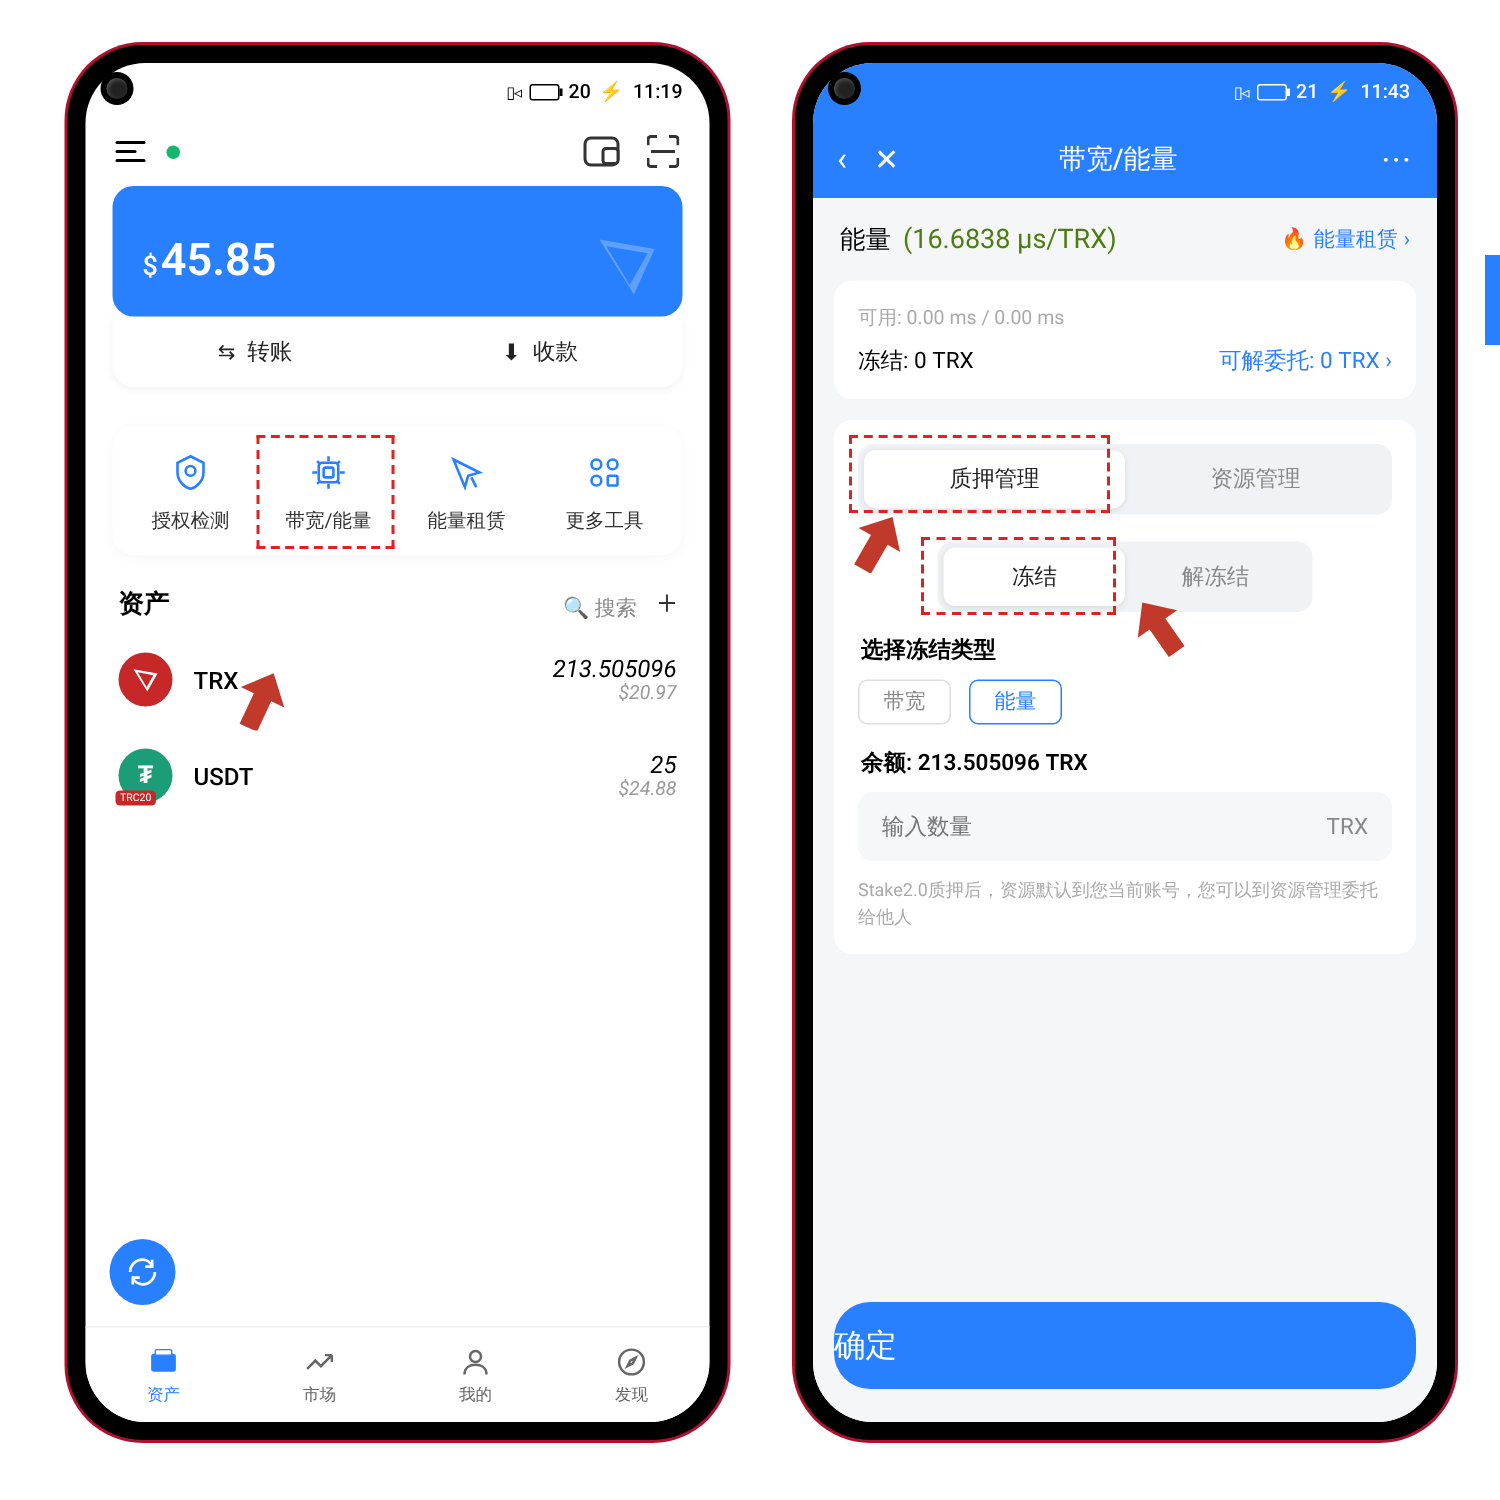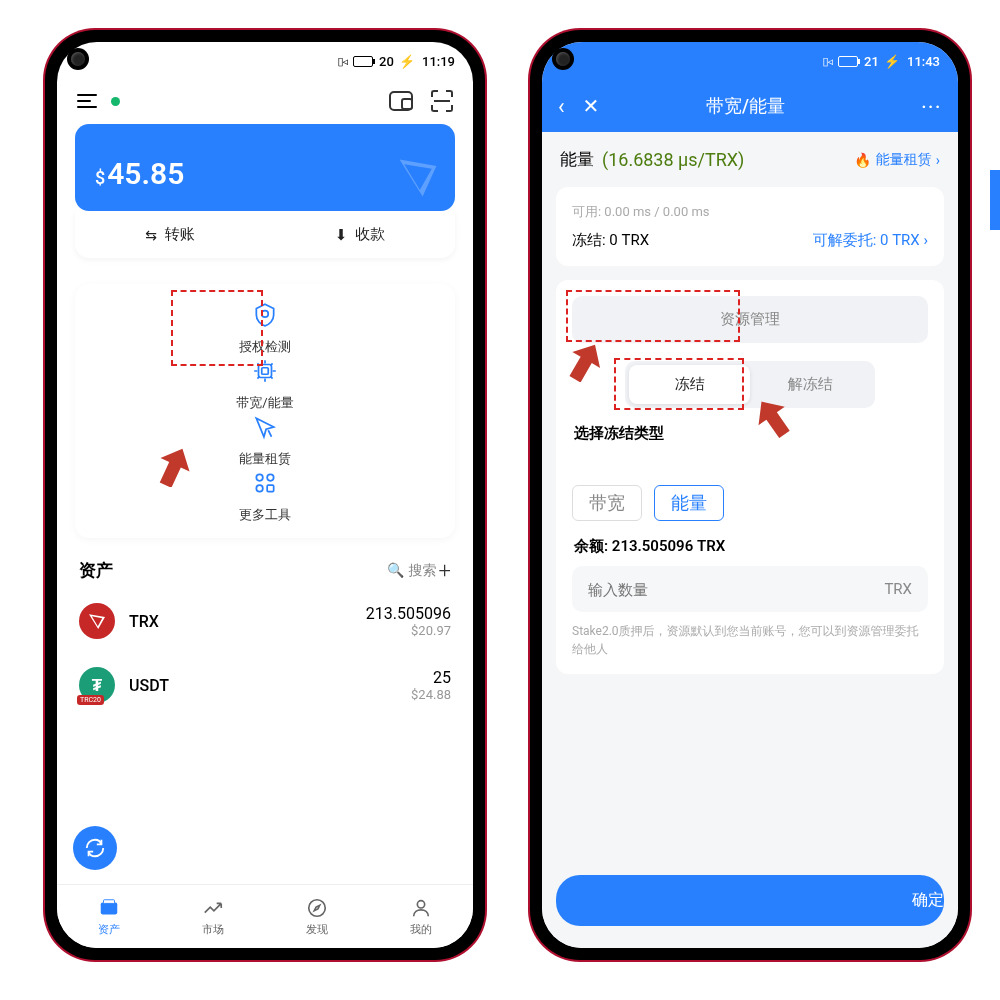--- a/index.html
+++ b/index.html
@@ -79,40 +79,39 @@
     box-shadow: 0 2px 6px rgba(0,0,0,.05);
   }
   .actrow > div { flex:1; text-align:center; padding:14px 0; font-size:15px; color:#222; display:flex; align-items:center; justify-content:center; gap:8px;}
   .swap-ic { font-size:14px; }
 
   
   .tools {
     margin: 26px 18px 0; background:#fff; border-radius:14px;
     display:flex; padding:16px 6px 14px; box-shadow:0 2px 8px rgba(0,0,0,.04);
     position:relative;
-    flex-direction:column;
   }
   .tool { flex:1; text-align:center; font-size:13px; color:#333; }
   .tool .ic { height:30px; display:flex; align-items:center; justify-content:center; margin-bottom:8px; color:#2980ff; }
   .tool svg { width:26px; height:26px; }
 
   .redbox { position:absolute; border:2px dashed #d22; pointer-events:none; }
   .arrow { position:absolute; width:34px; height:40px; pointer-events:none; }
   .arrow svg { width:100%; height:100%; }
 
   
   .assets-hdr { display:flex; align-items:center; justify-content:space-between; margin:20px 22px 6px; }
   .assets-hdr h3 { font-size:17px; font-weight:600; }
-  .assets-hdr .r { display:flex; align-items:center; gap:2px; color:#888; font-size:14px; }
+  .assets-hdr .r { display:flex; align-items:flex-end; gap:14px; color:#888; font-size:14px; }
   .plus { font-size:22px; color:#333; font-weight:300; }
 
   .asset { display:flex; align-items:center; padding:14px 22px; }
   .asset .coin { width:36px; height:36px; border-radius:50%; display:flex; align-items:center; justify-content:center; margin-right:14px; }
   .asset .nm { font-size:16px; font-weight:500; }
-  .asset .amt { margin-left:auto; text-align:right; }
+  .asset .amt { margin-left:auto; text-align:right;font-style:italic; }
   .asset .amt .n { font-size:16px; }
   .asset .amt .u { font-size:13px; color:#999; }
 
   
   .fab { position:absolute; left:16px; bottom:78px; width:44px; height:44px; border-radius:50%; background:#2980ff; display:flex; align-items:center; justify-content:center; color:#fff; }
 
   
   .bnav { position:absolute; left:0; right:0; bottom:0; height:64px; border-top:1px solid #eee; background:#fff; display:flex; }
   .bnav > div { flex:1; display:flex; flex-direction:column; align-items:center; justify-content:center; gap:3px; font-size:11px; color:#666; }
   .bnav > div.active { color:#2980ff; }
@@ -138,30 +137,30 @@
   .frow .b { color:#2980ff; }
   .srow { display:flex; margin-top:6px; font-size:12px; color:#aaa; }
   .srow > div { flex:1; }
 
   .seg { display:flex; background:#f0f2f5; border-radius:10px; padding:4px; position:relative; }
   .seg > div { flex:1; text-align:center; padding:10px 0; font-size:15px; color:#888; border-radius:8px; }
   .seg > div.on { background:#fff; color:#222; box-shadow:0 1px 4px rgba(0,0,0,.1); }
 
   .tlabel { font-size:15px; font-weight:600; margin:16px 2px 10px; }
   .pills { display:flex; gap:12px; }
-  .pill { padding:5px 16px; border:1px solid #ddd; border-radius:6px; font-size:18px; color:#888;margin-top:32px; }
+  .pill { padding:5px 16px; border:1px solid #ddd; border-radius:6px; font-size:14px; color:#888; }
   .pill.on { border-color:#2980ff; color:#2980ff; }
 
   .inp { display:flex; background:#f6f7f9; border-radius:10px; padding:14px 16px; margin-top:10px; }
   .inp input { flex:1; border:none; background:transparent; font-size:15px; outline:none; }
   .inp .unit { color:#888; font-size:15px; }
 
   .hint { font-size:12px; color:#aaa; margin-top:10px; line-height:1.5; }
 
-  .confirm { position:absolute; left:14px; right:14px; bottom:22px; background:#2980ff; color:#fff; text-align:right; padding:15px 0; border-radius:24px; font-size:16px; }
+  .confirm { position:absolute; left:14px; right:14px; bottom:22px; background:#2980ff; color:#fff; text-align:left; padding:15px 0; border-radius:24px; font-size:21px; }
 
   .side-blue { position:absolute; right:-14px; top:170px; width:24px; height:60px; background:#2980ff; }
 </style>
 </head>
 <body>
 
 <div class="side-blue"></div>
 
 <div class="phone left">
   <div class="punch"></div>
@@ -315,31 +314,31 @@
         <span>资产</span>
       </div>
       <div>
         <svg viewBox="0 0 24 24" fill="none" stroke="currentColor" stroke-width="1.8">
             <path d="M3 17 L9 11 L13 15 L21 7 M21 7 h-5 M21 7 v5"></path>
           </svg>
         <span>市场</span>
       </div>
       <div>
         <svg viewBox="0 0 24 24" fill="none" stroke="currentColor" stroke-width="1.8">
+            <circle cx="12" cy="8" r="4"></circle>
+            <path d="M4 21 C4 16 8 14 12 14 C16 14 20 16 20 21"></path>
+          </svg>
+        <span>我的</span>
+      </div>
+      <div>
+        <svg viewBox="0 0 24 24" fill="none" stroke="currentColor" stroke-width="1.8">
             <circle cx="12" cy="12" r="9"></circle>
             <path d="M15 9 L13 13 L9 15 L11 11 Z"></path>
           </svg>
         <span>发现</span>
-      </div>
-      <div>
-        <svg viewBox="0 0 24 24" fill="none" stroke="currentColor" stroke-width="1.8">
-            <circle cx="12" cy="8" r="4"></circle>
-            <path d="M4 21 C4 16 8 14 12 14 C16 14 20 16 20 21"></path>
-          </svg>
-        <span>我的</span>
       </div>
     </div>
 
   </div>
 </div>
 
 <div class="phone right">
   <div class="punch"></div>
   <div class="screen">
 
@@ -374,20 +373,21 @@
       <div class="card">
         <div class="avail">可用: 0.00 ms / 0.00 ms</div>
         <div class="frow">
           <span>冻结: 0 TRX</span>
           <span class="b"><span>可解委托: 0 TRX</span> ›</span>
         </div>
       </div>
 
       <div class="card" style="position:relative">
         <div class="seg">
+          <div class="on">质押管理</div>
           <div>资源管理</div>
         </div>
         <div class="redbox" style="left:10px;top:10px;width:174px;height:52px;"></div>
 
         <div style="height:18px"></div>
 
         <div class="seg" style="width:70%;margin:0 auto">
           <div class="on">冻结</div>
           <div>解冻结</div>
         </div>

